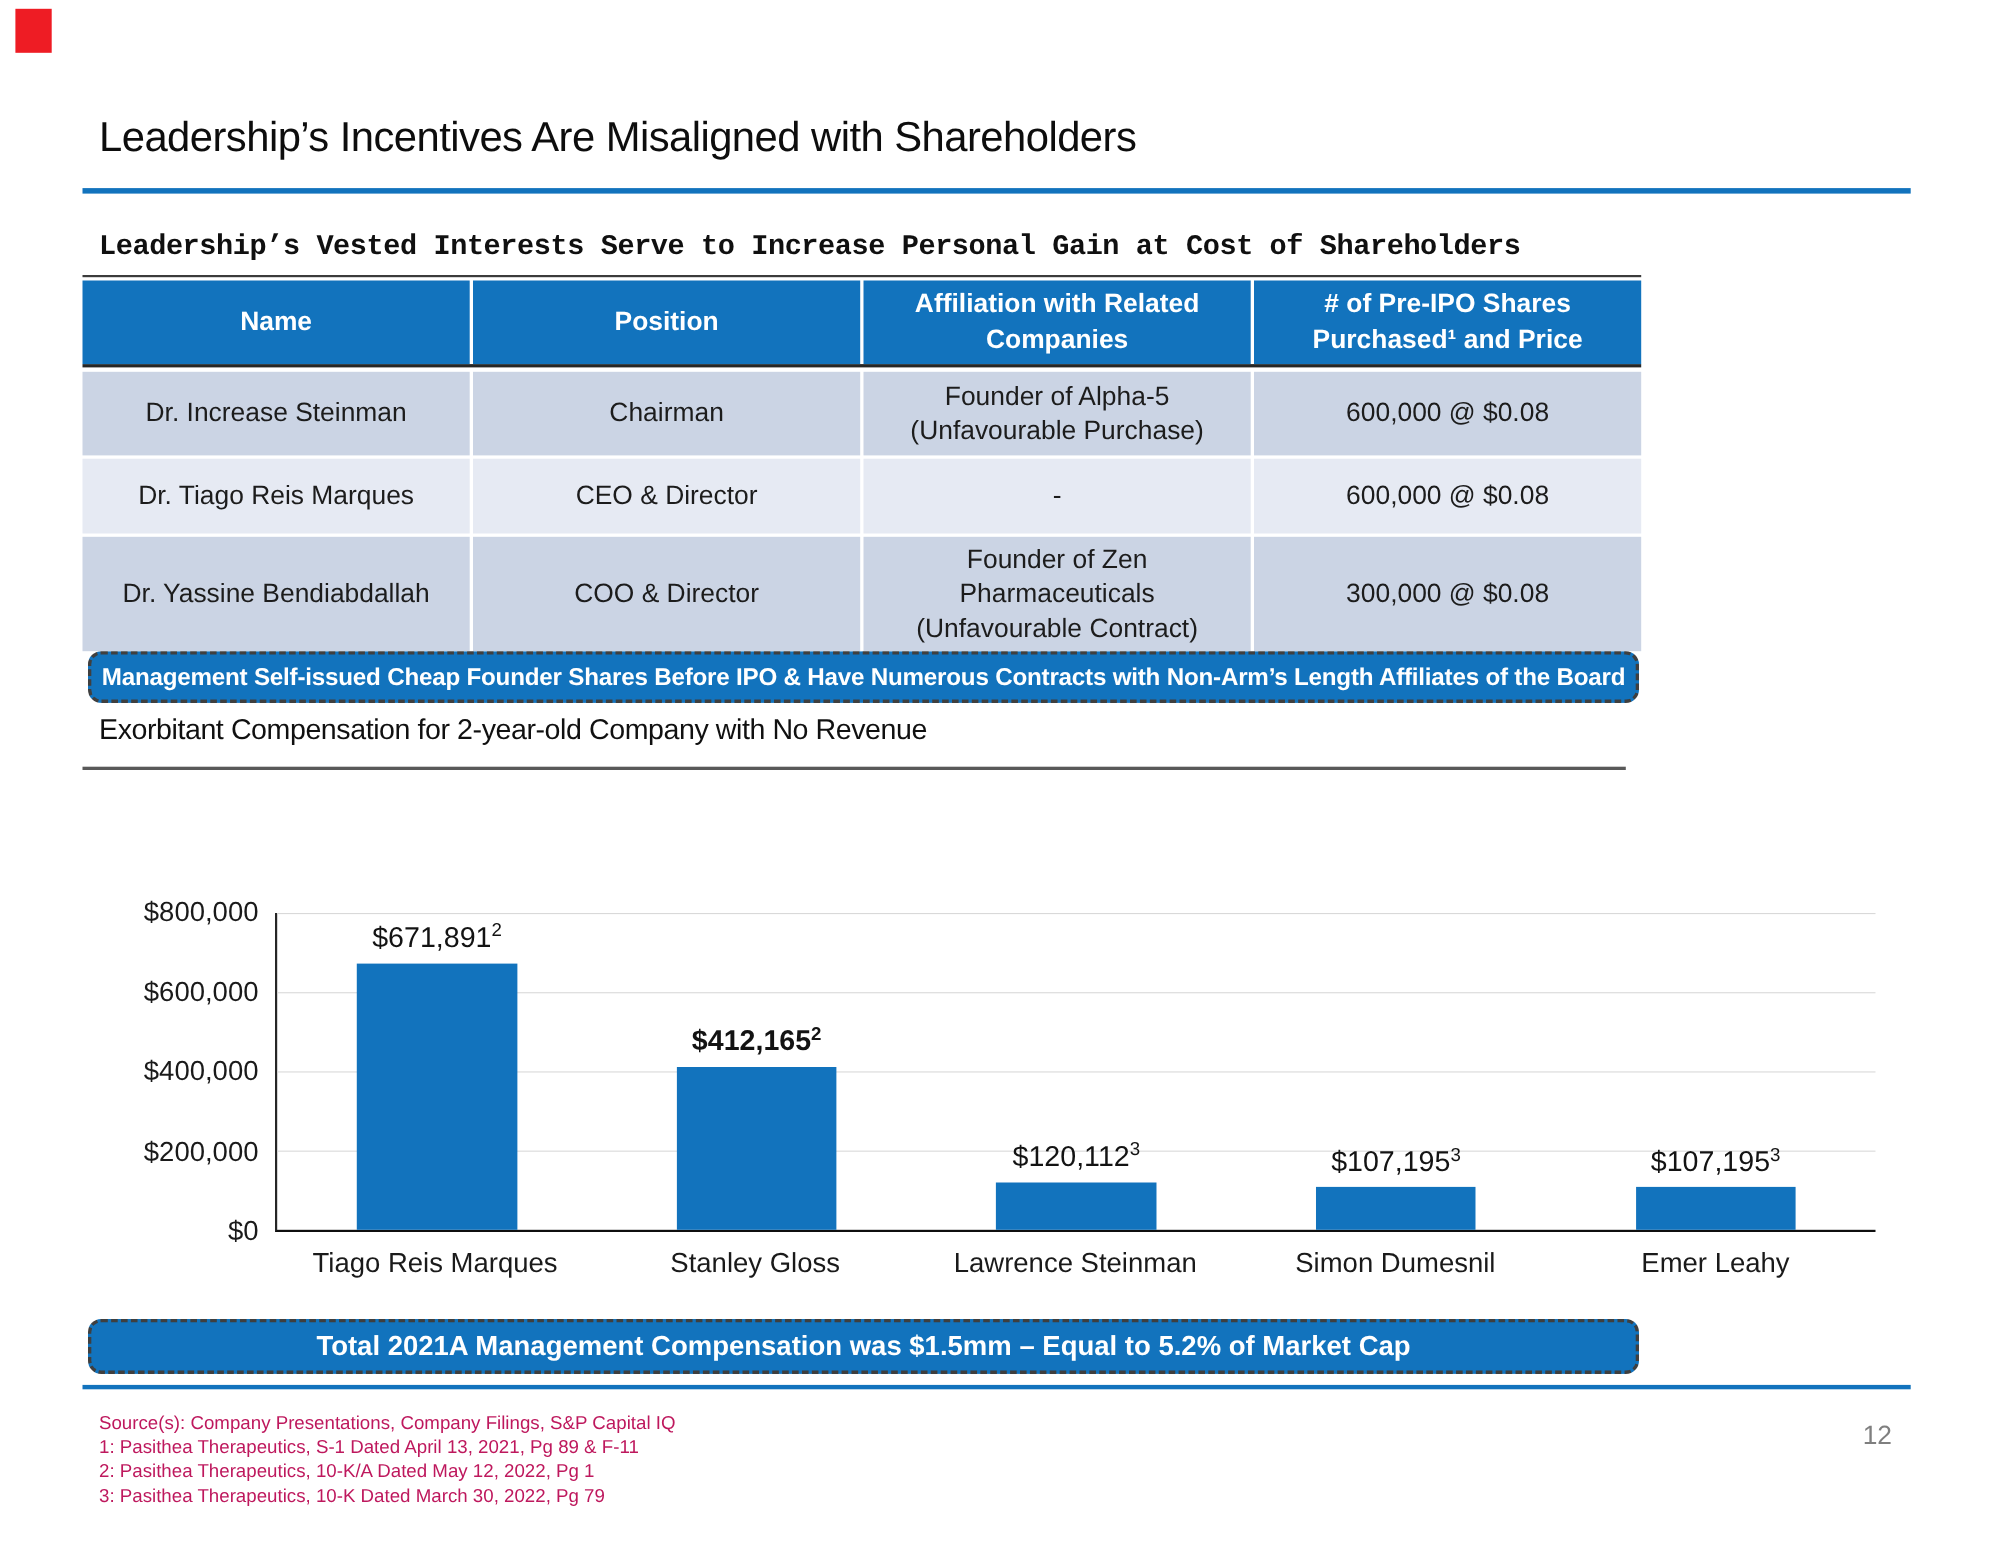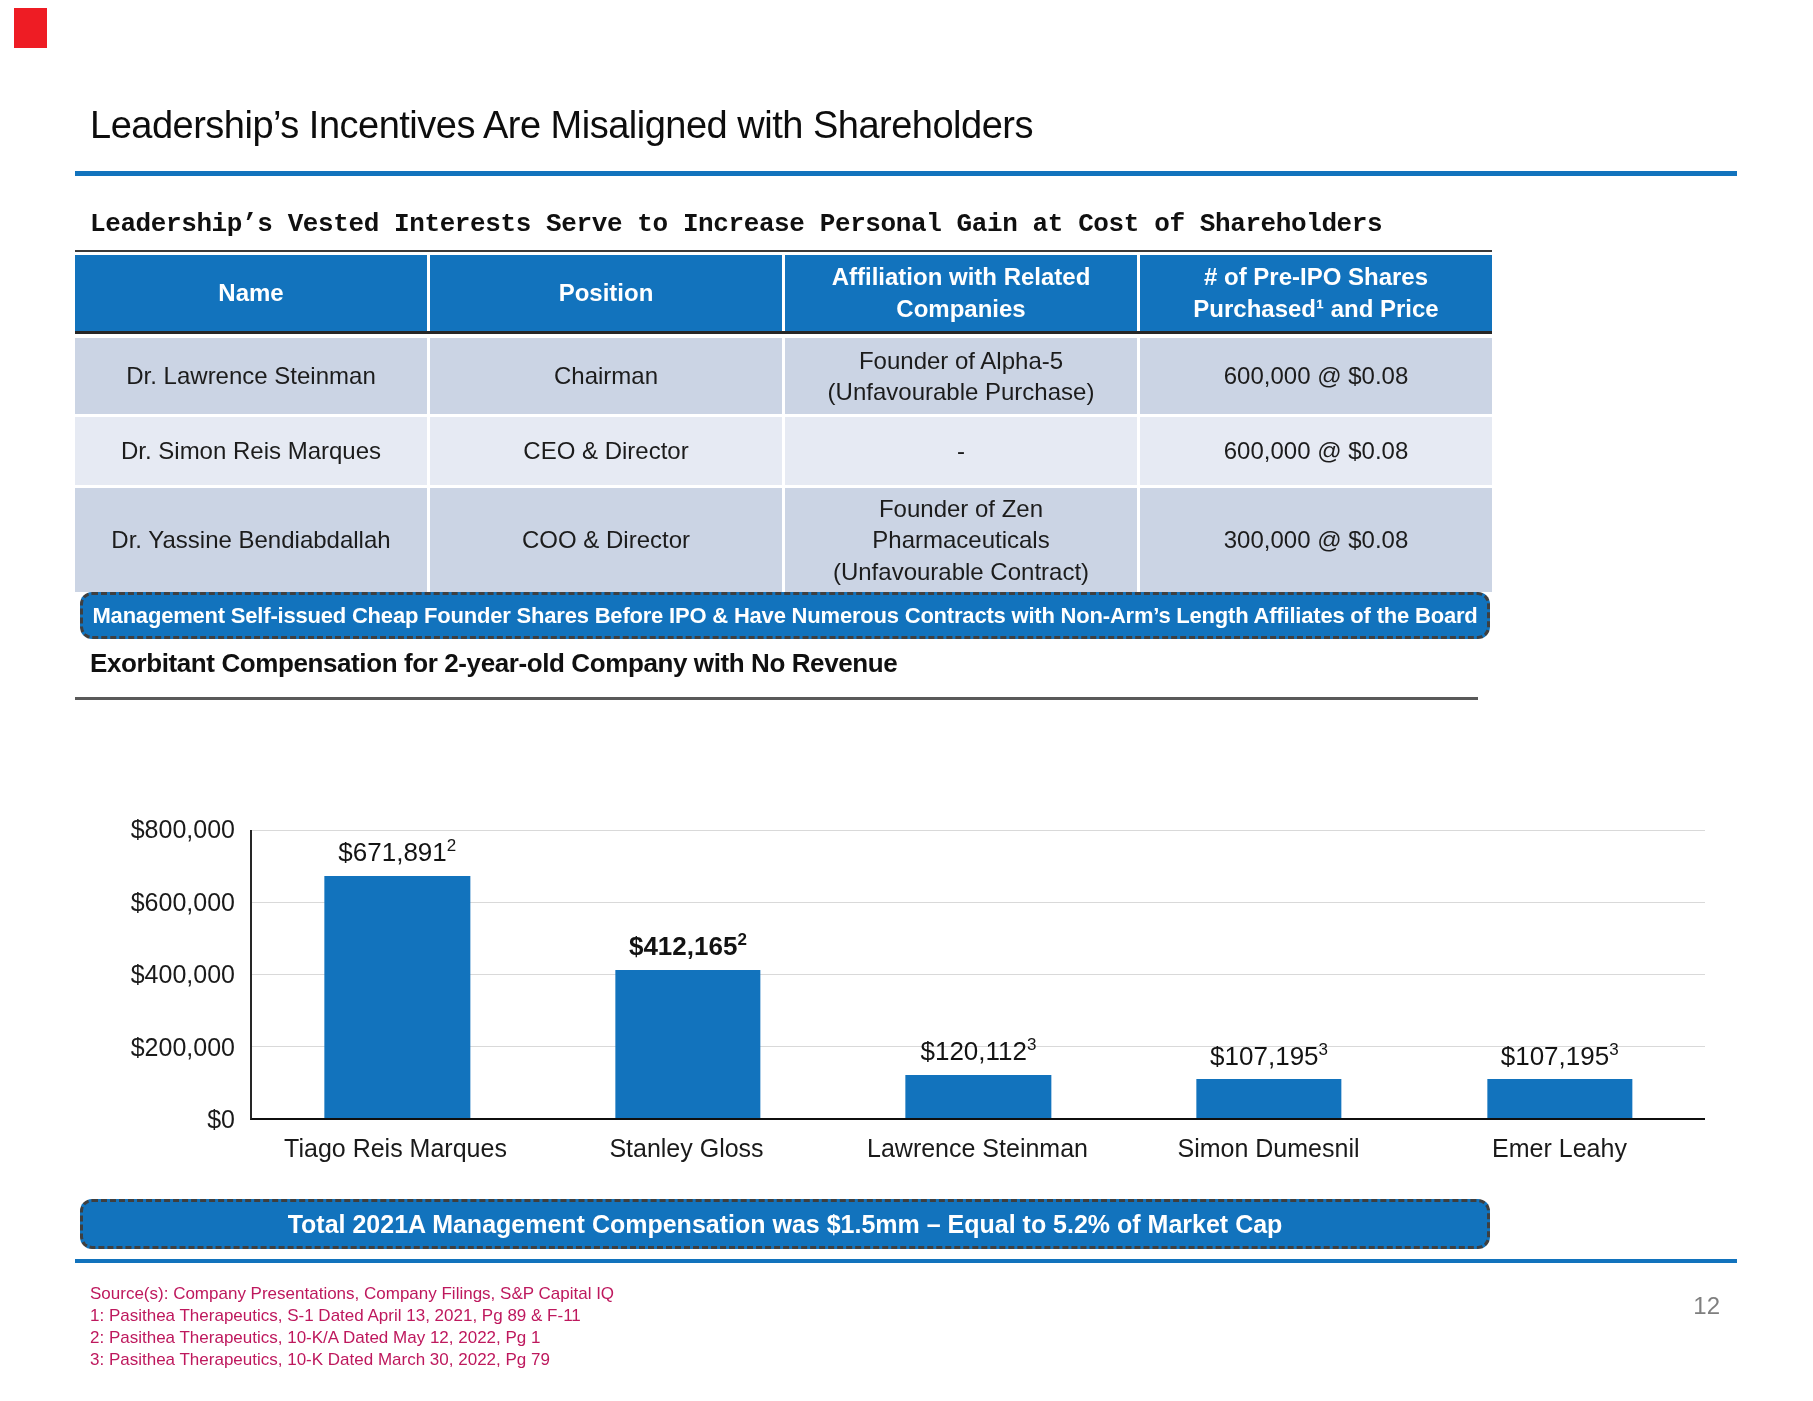--- a/index.html
+++ b/index.html
@@ -25,21 +25,21 @@
   .row-a .td { background:#CBD4E4; }
   .row-b .td { background:#E6EAF3; }
   .r1 .td { height:76px; } .r2 .td { height:68px; } .r3 .td { height:104px; }
 
   .banner { position:absolute; left:80px; width:1410px; background:var(--blue,#1273BD);
             border:3px dashed #3f3f3f; border-radius:12px; color:#fff; font-weight:bold;
             display:flex; align-items:center; justify-content:center; white-space:nowrap; }
   .banner1 { top:592px; height:47px; font-size:22px; letter-spacing:-0.2px; }
   .banner2 { top:1199px; height:50px; font-size:25px; }
 
-  .s2-heading { position:absolute; left:90px; top:648px; font-size:26px; font-weight:bold; color:#101010; letter-spacing:-0.4px; white-space:nowrap; }
+  .s2-heading { position:absolute; left:90px; top:648px; font-size:26px; font-weight:normal; color:#101010; letter-spacing:-0.4px; white-space:nowrap; }
   .s2-rule { position:absolute; left:75px; top:697px; width:1403px; height:3px; background:#595959; }
 
   .yaxis { position:absolute; left:40px; top:830px; width:195px; height:290px; }
   .yaxis span { position:absolute; right:0; width:195px; text-align:right; font-size:25px; color:#1a1a1a; }
   .yt0{top:-15px;} .yt1{top:calc(25% - 15px);} .yt2{top:calc(50% - 15px);} .yt3{top:calc(75% - 15px);} .yt4{top:calc(100% - 15px);}
 
   .plot { position:absolute; left:250px; top:830px; width:1455px; height:290px;
           border-left:2px solid #262626; border-bottom:2px solid #0f0f0f; }
   .gridline { position:absolute; left:0; right:0; height:1px; background:#D9D9D9; }
   .g0{top:0;} .g1{top:25%;} .g2{top:50%;} .g3{top:75%;}
@@ -72,28 +72,28 @@
   <div class="table-toprule"></div>
   <div class="comp-table">
     <div class="thead">
       <div class="th">Name</div>
       <div class="th">Position</div>
       <div class="th">Affiliation with Related Companies</div>
       <div class="th"># of Pre-IPO Shares Purchased¹ and Price</div>
     </div>
     <div class="tbody">
       <div class="row-a r1" style="display:contents">
-        <div class="td">Dr. Lawrence Steinman</div>
+        <div class="td">Dr. Increase Steinman</div>
         <div class="td">Chairman</div>
         <div class="td">Founder of Alpha-5
 (Unfavourable Purchase)</div>
         <div class="td">600,000 @ $0.08</div>
       </div>
       <div class="row-b r2" style="display:contents">
-        <div class="td">Dr. Simon Reis Marques</div>
+        <div class="td">Dr. Tiago Reis Marques</div>
         <div class="td">CEO &amp; Director</div>
         <div class="td">-</div>
         <div class="td">600,000 @ $0.08</div>
       </div>
       <div class="row-a r3" style="display:contents">
         <div class="td">Dr. Yassine Bendiabdallah</div>
         <div class="td">COO &amp; Director</div>
         <div class="td">Founder of Zen
 Pharmaceuticals
 (Unfavourable Contract)</div>

